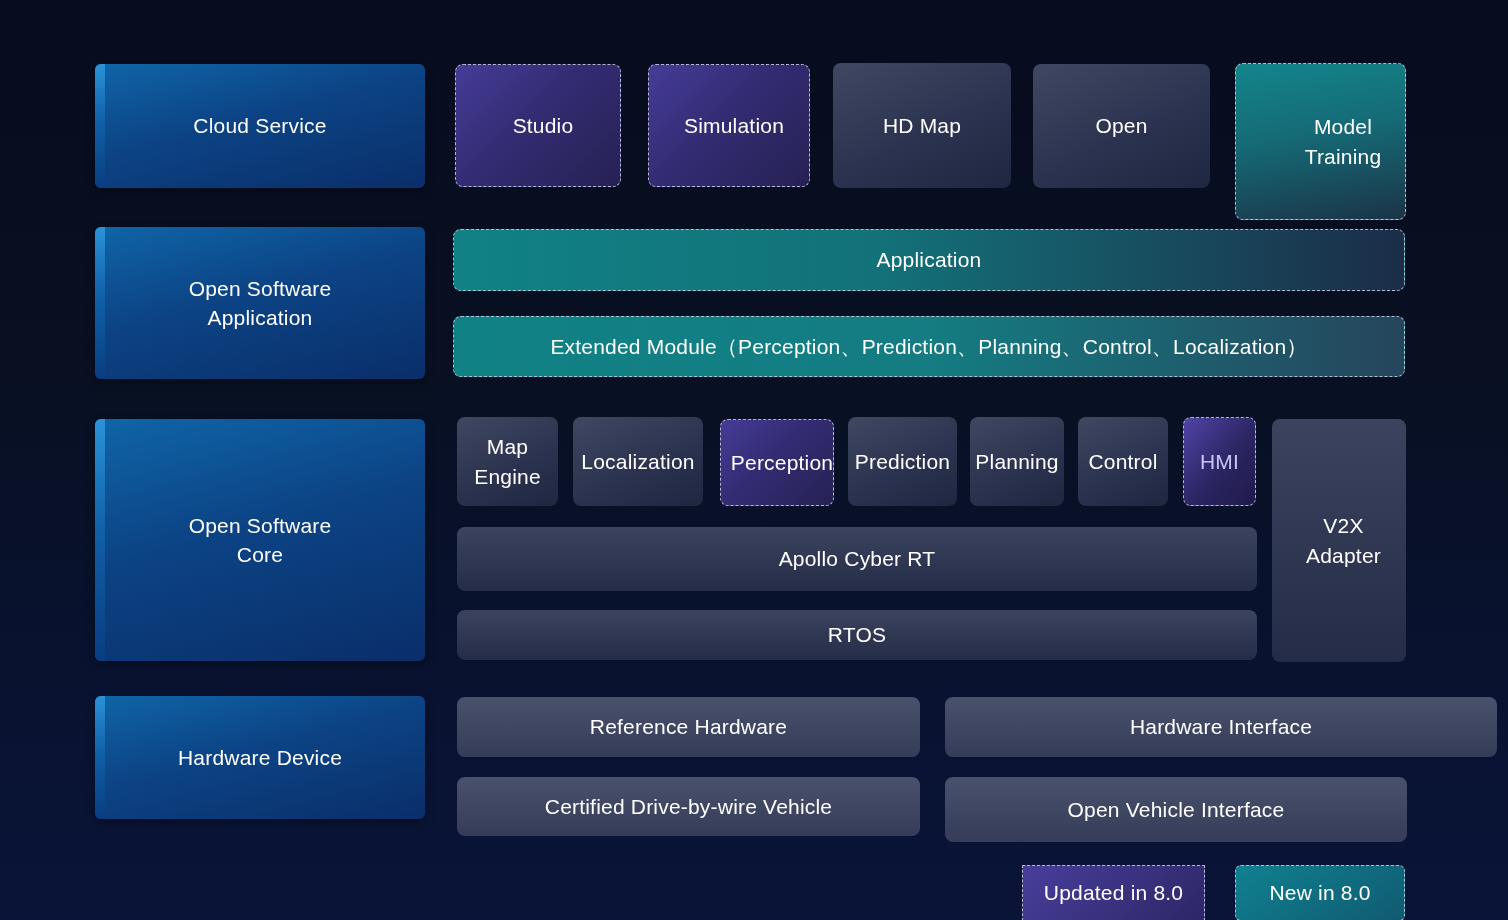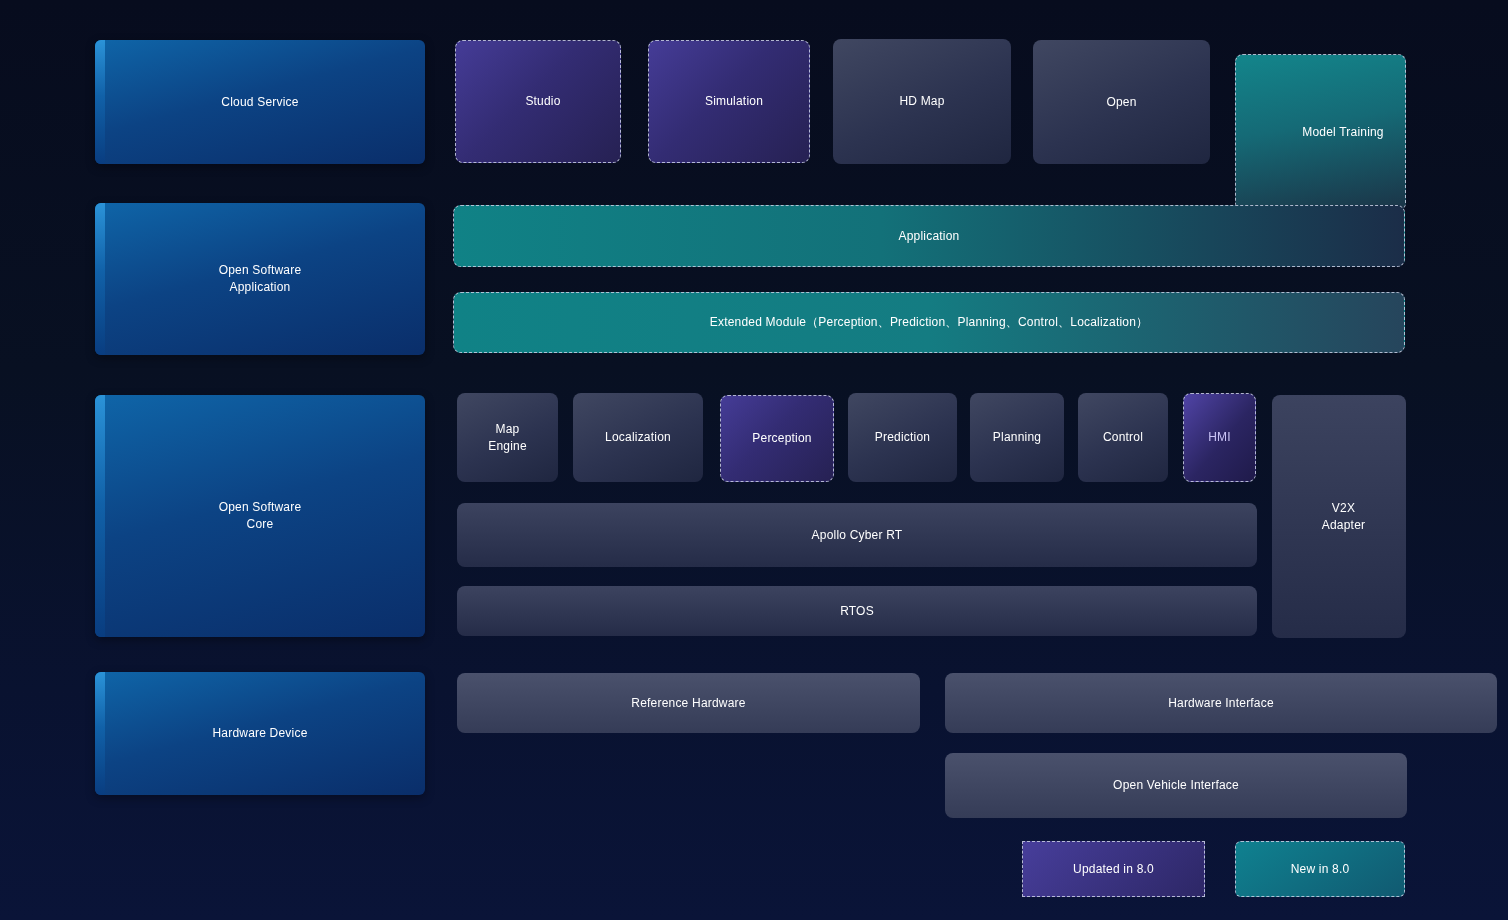--- a/index.html
+++ b/index.html
@@ -4,22 +4,23 @@
 <style>
   * { margin:0; padding:0; box-sizing:border-box; }
   html,body { background:#070c1d; }
   body { font-family:"Liberation Sans","DejaVu Sans",sans-serif; }
   .canvas {
     position:relative; width:1508px; height:920px; overflow:hidden;
     background:linear-gradient(180deg,#070c1e 0%,#081022 40%,#091230 75%,#0a1438 100%);
   }
   .box {
     position:absolute; display:flex; align-items:center; justify-content:center;
-    border-radius:8px; color:#ffffff; font-size:12px; text-align:center;
+    border-radius:8px; color:#ffffff; font-size:21px; text-align:center;
     letter-spacing:.2px;
+    margin-top:24px;
   }
   .box span { white-space:pre-line; line-height:1.4; }
   .dashed { border:1px dashed rgba(203,209,228,0.85); }
 
   
   .cat {
     background:linear-gradient(165deg,#0f65a8 0%,#0c4384 45%,#0a2e6a 100%);
     border-radius:6px; overflow:hidden;
     box-shadow:0 3px 10px rgba(0,0,0,0.35);
   }
@@ -68,21 +69,21 @@
   </div>
   <div class="box purple dashed" style="left:648px;top:40px;width:162px;height:123px;">
     <span>Simulation</span>
   </div>
   <div class="box slate" style="left:833px;top:39px;width:178px;height:125px;">
     <span>HD Map</span>
   </div>
   <div class="box slate" style="left:1033px;top:40px;width:177px;height:124px;">
     <span>Open</span>
   </div>
-  <div class="box tealv dashed" style="left:1235px;top:54px;width:171px;height:157px;padding-left:45px;">
+  <div class="box tealv dashed" style="left:1235px;top:39px;width:171px;height:157px;padding-left:45px;">
     <span>Model Training</span>
   </div>
 
   <div class="box tealh1 dashed" style="left:453px;top:205px;width:952px;height:62px;">
     <span>Application</span>
   </div>
   <div class="box tealh2 dashed" style="left:453px;top:292px;width:952px;height:61px;">
     <span>Extended Module（Perception、Prediction、Planning、Control、Localization）</span>
   </div>
 
@@ -119,20 +120,23 @@
     <span>V2X
 Adapter</span>
   </div>
 
   <div class="box hw" style="left:457px;top:673px;width:463px;height:60px;">
     <span>Reference Hardware</span>
   </div>
   <div class="box hw" style="left:945px;top:673px;width:552px;height:60px;">
     <span>Hardware Interface</span>
   </div>
+  <div class="box hw" style="left:457px;top:753px;width:463px;height:59px;">
+    <span>Certified Drive-by-wire Vehicle</span>
+  </div>
   <div class="box hw" style="left:945px;top:753px;width:462px;height:65px;">
     <span>Open Vehicle Interface</span>
   </div>
 
   <div class="box purple-lg dashed" style="left:1022px;top:841px;width:183px;height:56px;border-radius:0;">
     <span>Updated in 8.0</span>
   </div>
   <div class="box teal-lg dashed" style="left:1235px;top:841px;width:170px;height:56px;border-radius:6px;">
     <span>New in 8.0</span>
   </div>

